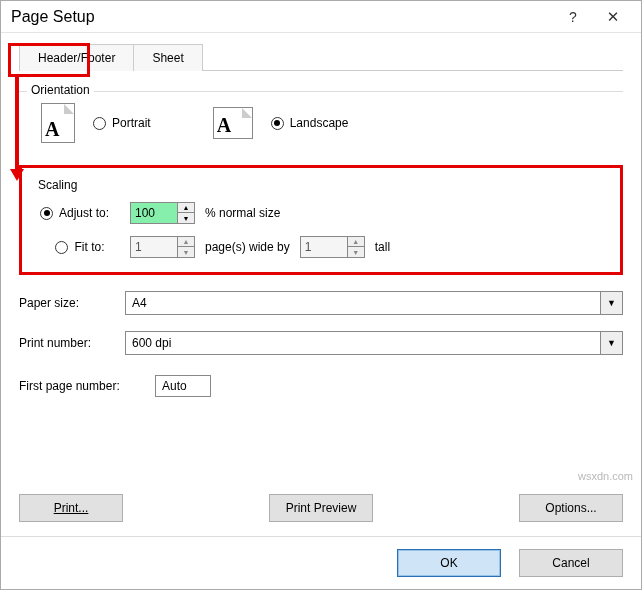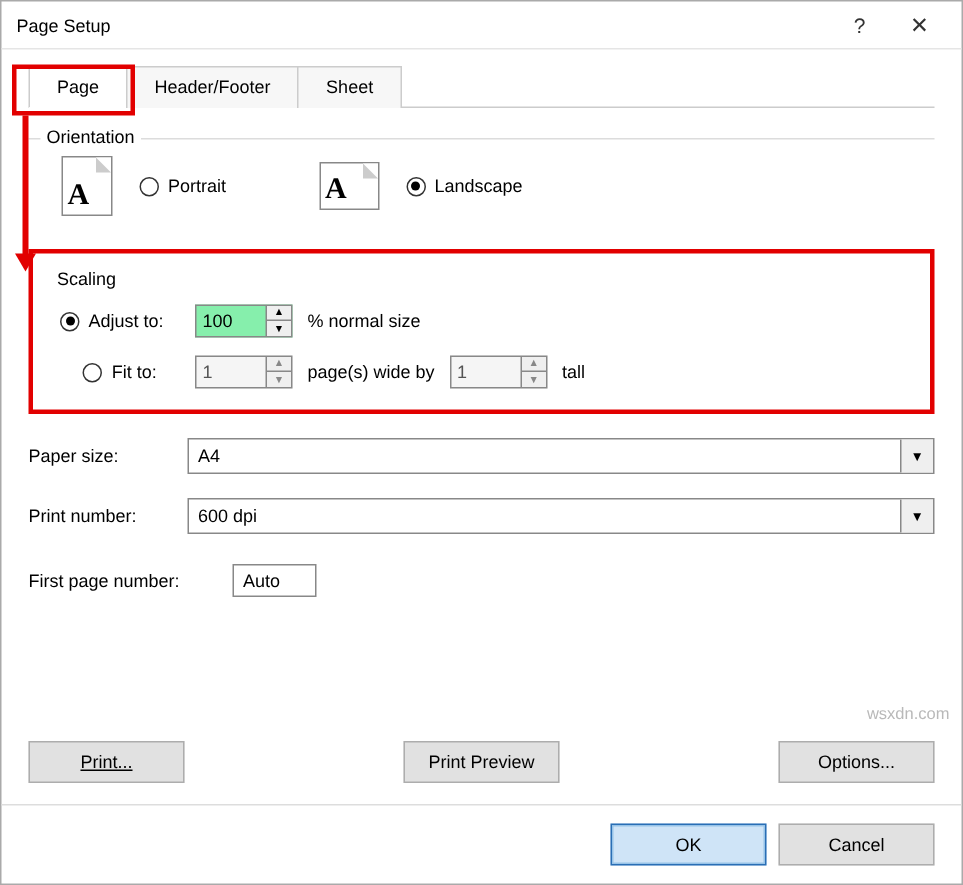--- a/index.html
+++ b/index.html
@@ -23,21 +23,21 @@
   }
   .titlebar {
     height: 32px;
     display: flex;
     align-items: center;
     padding: 0 8px 0 10px;
     border-bottom: 1px solid #e5e5e5;
   }
   .titlebar .title {
     flex: 1;
-    font-size: 12px;
+    font-size: 16px;
   }
   .titlebar .tbtn {
     width: 40px;
     height: 28px;
     display: flex;
     align-items: center;
     justify-content: center;
     font-size: 14px;
     color: #333;
   }
@@ -297,21 +297,21 @@
   .btn.primary {
     background: #cfe4f7;
     border: 1px solid #2a6fb5;
     box-shadow: 0 0 0 1px #98c3e8 inset;
   }
   .footer {
     border-top: 1px solid #ddd;
     padding: 12px 18px;
     display: flex;
     justify-content: flex-end;
-    gap: 8px;
+    gap: 18px;
   }
   .watermark {
     position: absolute;
     right: 8px;
     bottom: 54px;
     font-size: 11px;
     color: #b9b9b9;
     pointer-events: none;
   }
 </style>
@@ -322,21 +322,20 @@
 
   <div class="titlebar">
     <span class="title">Page Setup</span>
     <div class="tbtn">?</div>
     <div class="tbtn close">✕</div>
   </div>
 
   <div class="content" style="position:relative;">
 
     <div class="tabstrip">
-      <div class="tab active"><span>Page</span></div>
       <div class="tab"><span>Header/Footer</span></div>
       <div class="tab"><span>Sheet</span></div>
     </div>
 
     <div class="groupbox">
       <span class="legend">Orientation</span>
       <div class="orientation-row">
         <div class="page-icon">
           <span class="letter">A</span>
           <span class="fold"></span>

